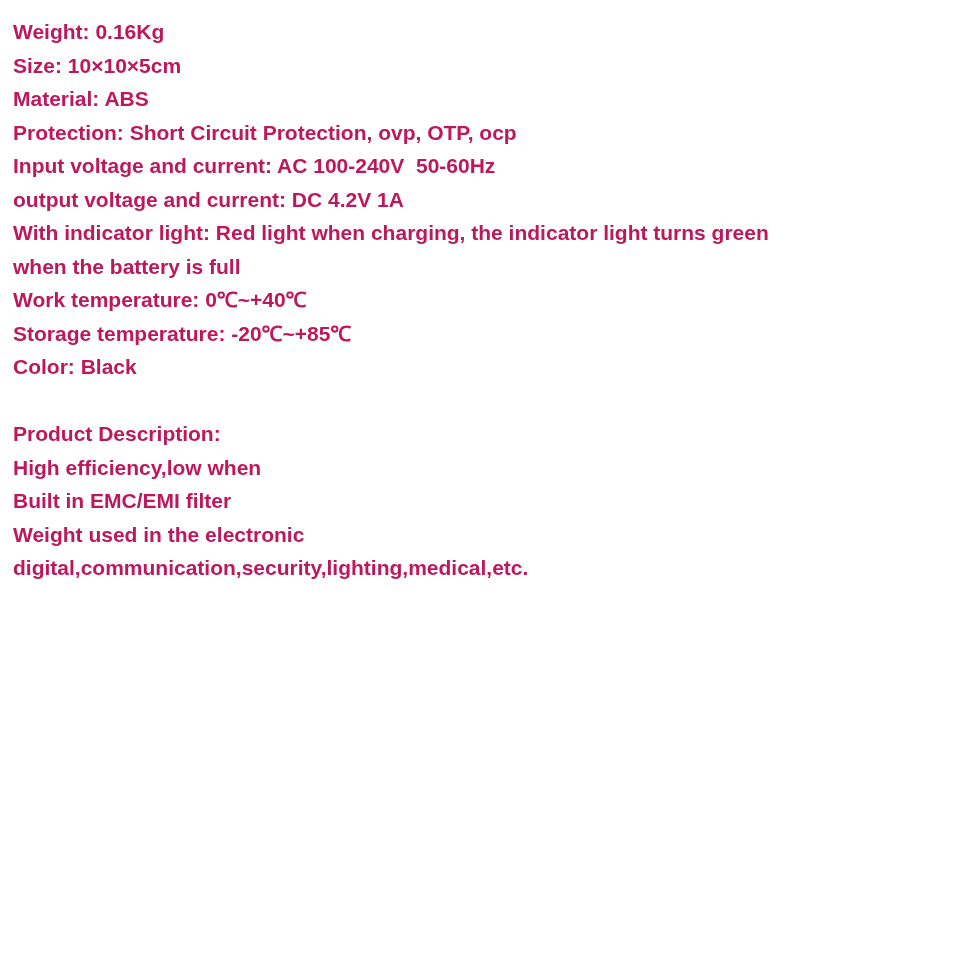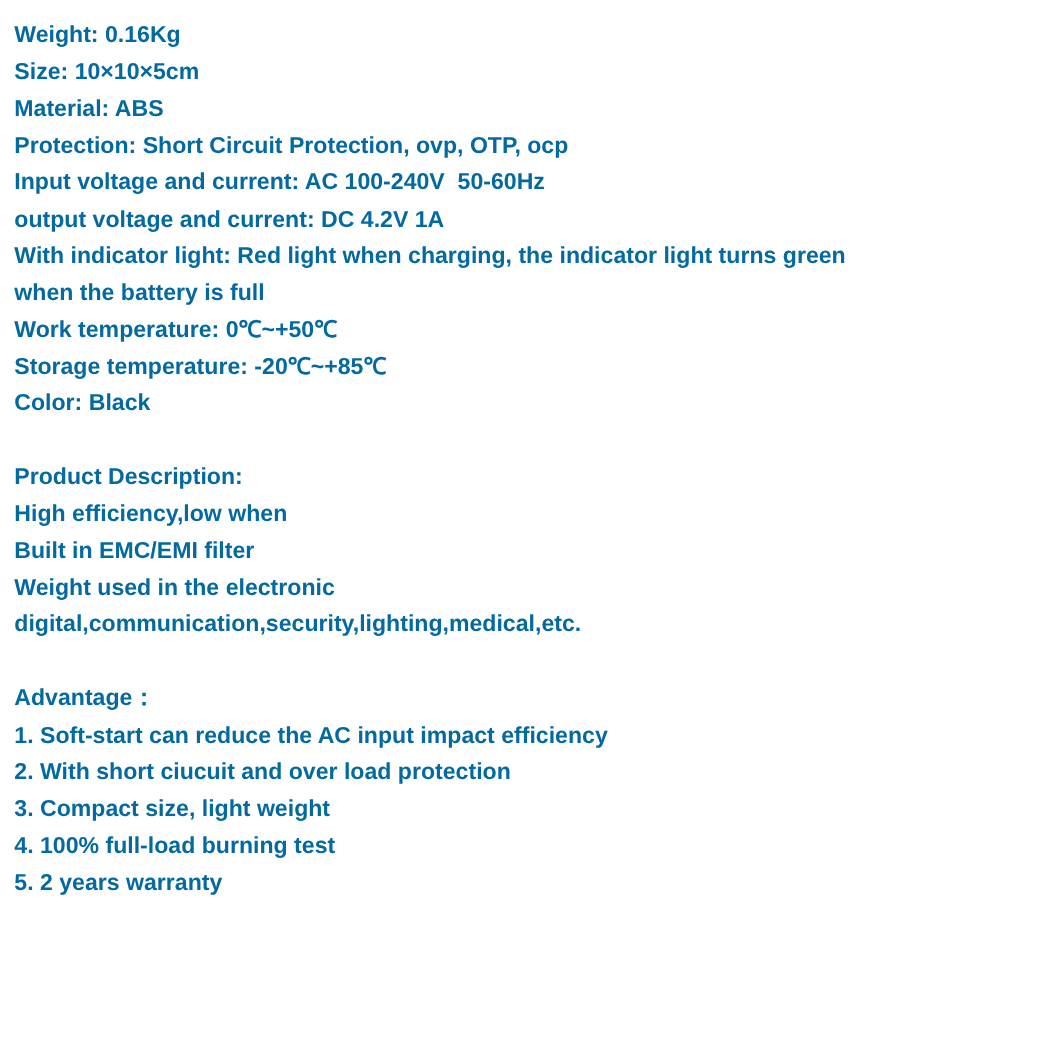--- a/index.html
+++ b/index.html
@@ -10,21 +10,21 @@
   body {
     width: 960px;
     height: 960px;
     overflow: hidden;
     font-family: "Liberation Sans", sans-serif;
   }
   .doc {
     box-sizing: border-box;
     width: 960px;
     padding: 15px 13px 0 13px;
-    color: #0369a1;
+    color: #be185d;
     font-size: 21px;
     font-weight: bold;
     line-height: 33.5px;
   }
   .line {
     margin: 0;
     white-space: pre-wrap;
   }
   .spacer {
     height: 33.5px;
@@ -37,39 +37,31 @@
 
   <section>
     <p class="line">Weight: 0.16Kg</p>
     <p class="line">Size: 10×10×5cm</p>
     <p class="line">Material: ABS</p>
     <p class="line">Protection: Short Circuit Protection, ovp, OTP, ocp</p>
     <p class="line">Input voltage and current: AC 100-240V  50-60Hz</p>
     <p class="line">output voltage and current: DC 4.2V 1A</p>
     <p class="line">With indicator light: Red light when charging, the indicator light turns green</p>
     <p class="line">when the battery is full</p>
-    <p class="line">Work temperature: 0℃~+50℃</p>
+    <p class="line">Work temperature: 0℃~+40℃</p>
     <p class="line">Storage temperature: -20℃~+85℃</p>
     <p class="line">Color: Black</p>
   </section>
 
   <div class="spacer"></div>
 
   <section>
     <p class="line">Product Description:</p>
     <p class="line">High efficiency,low when</p>
     <p class="line">Built in EMC/EMI filter</p>
     <p class="line">Weight used in the electronic</p>
     <p class="line">digital,communication,security,lighting,medical,etc.</p>
   </section>
 
   <div class="spacer"></div>
 
-  <section>
-    <p class="line">Advantage：</p>
-    <p class="line">1. Soft-start can reduce the AC input impact efficiency</p>
-    <p class="line">2. With short ciucuit and over load protection</p>
-    <p class="line">3. Compact size, light weight</p>
-    <p class="line">4. 100% full-load burning test</p>
-    <p class="line">5. 2 years warranty</p>
-  </section>
 
 </div>
 
 </body></html>

